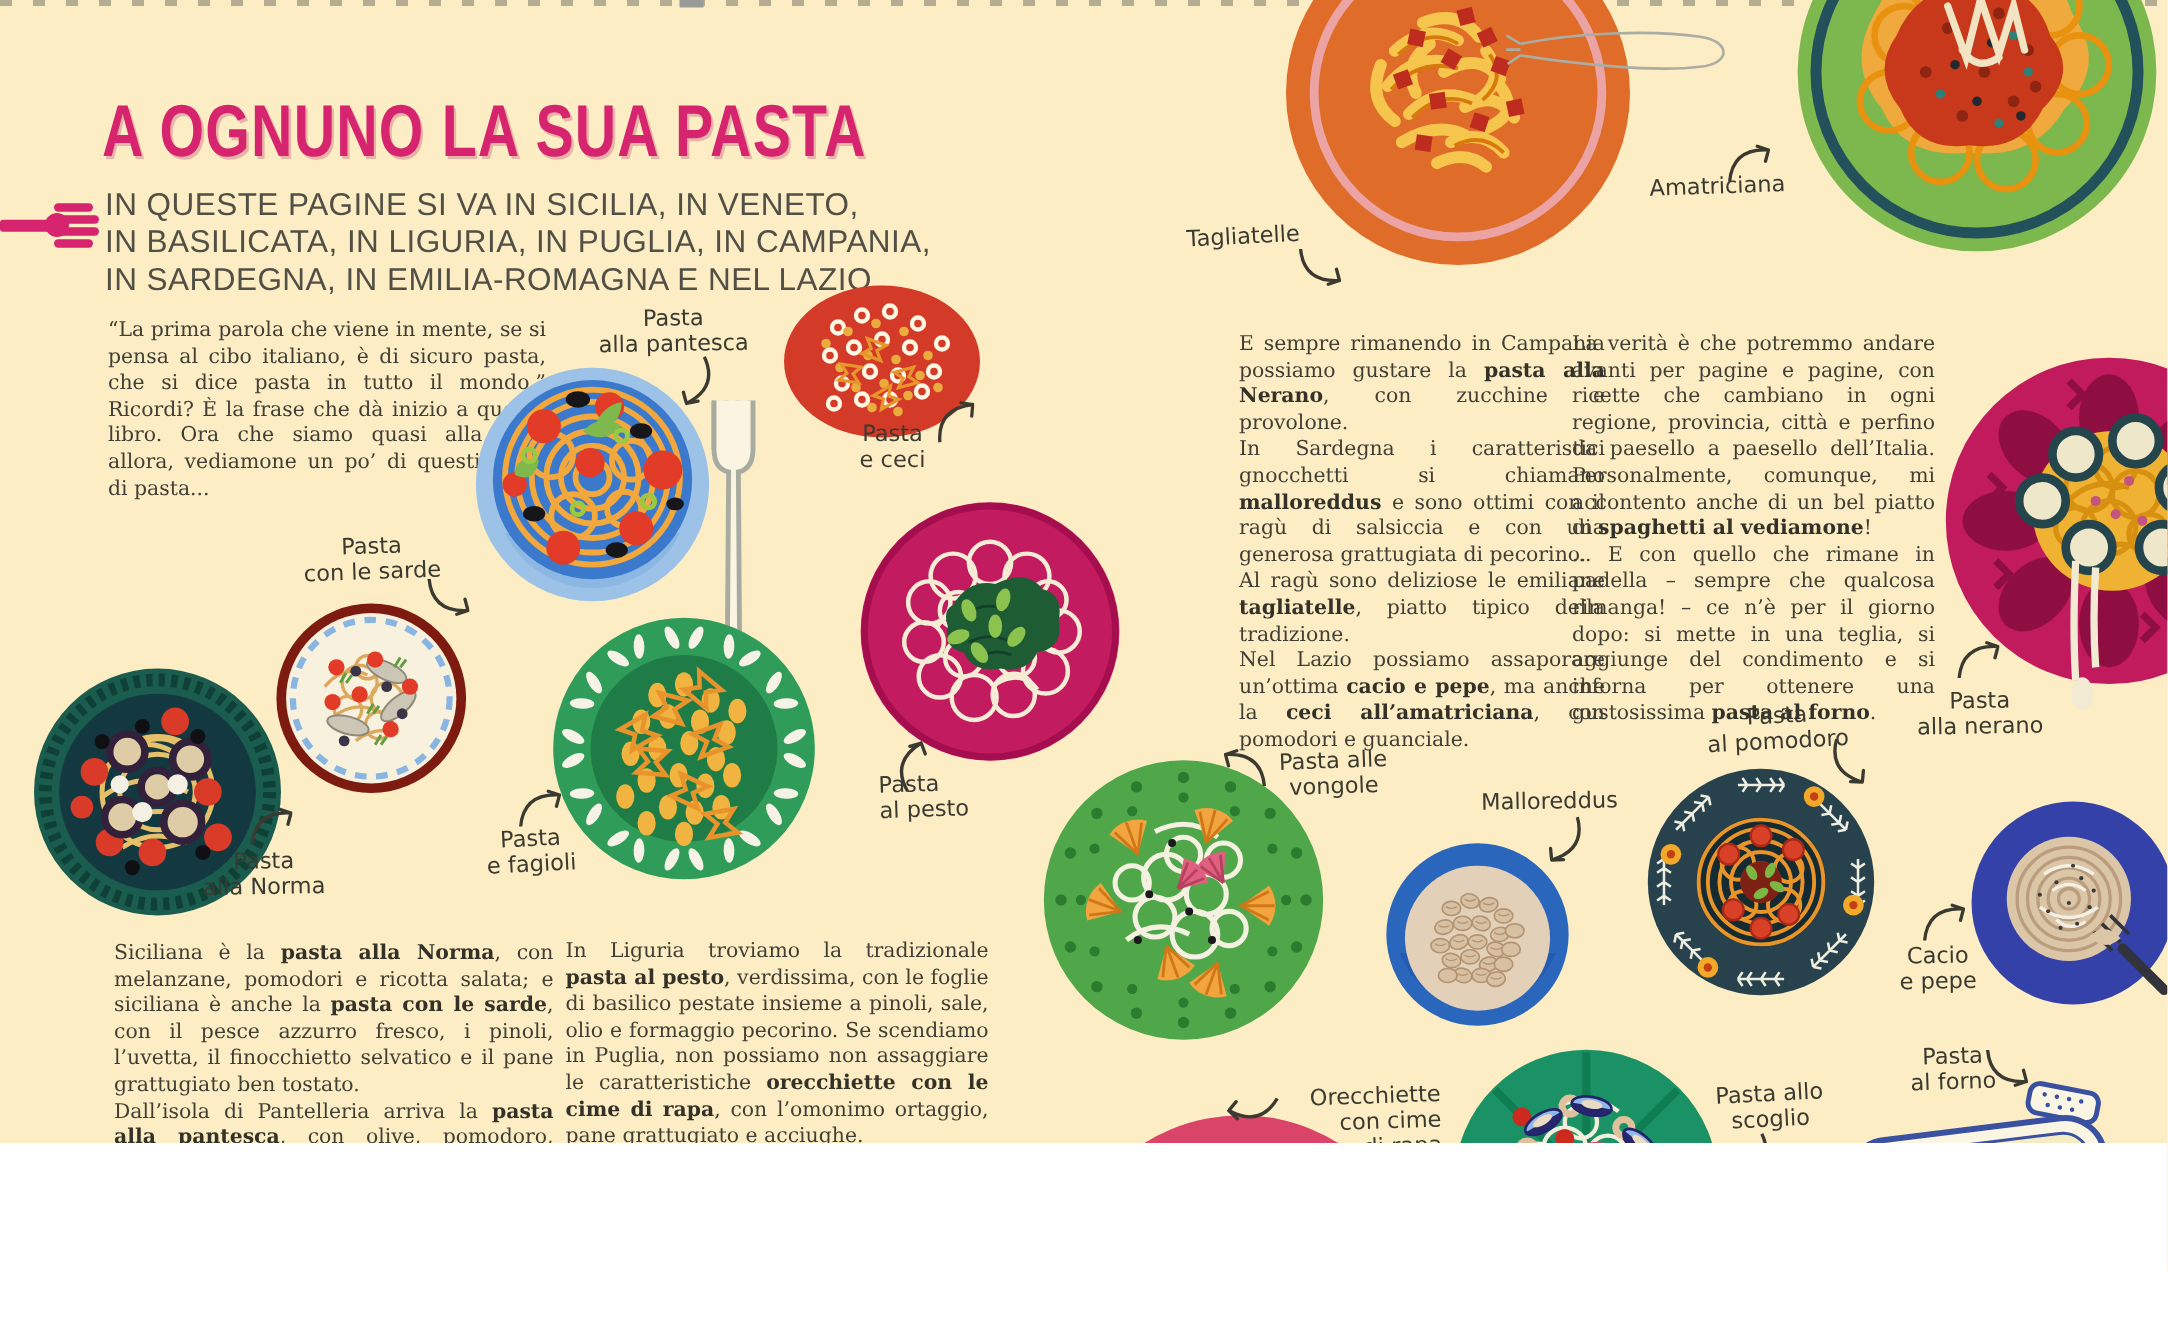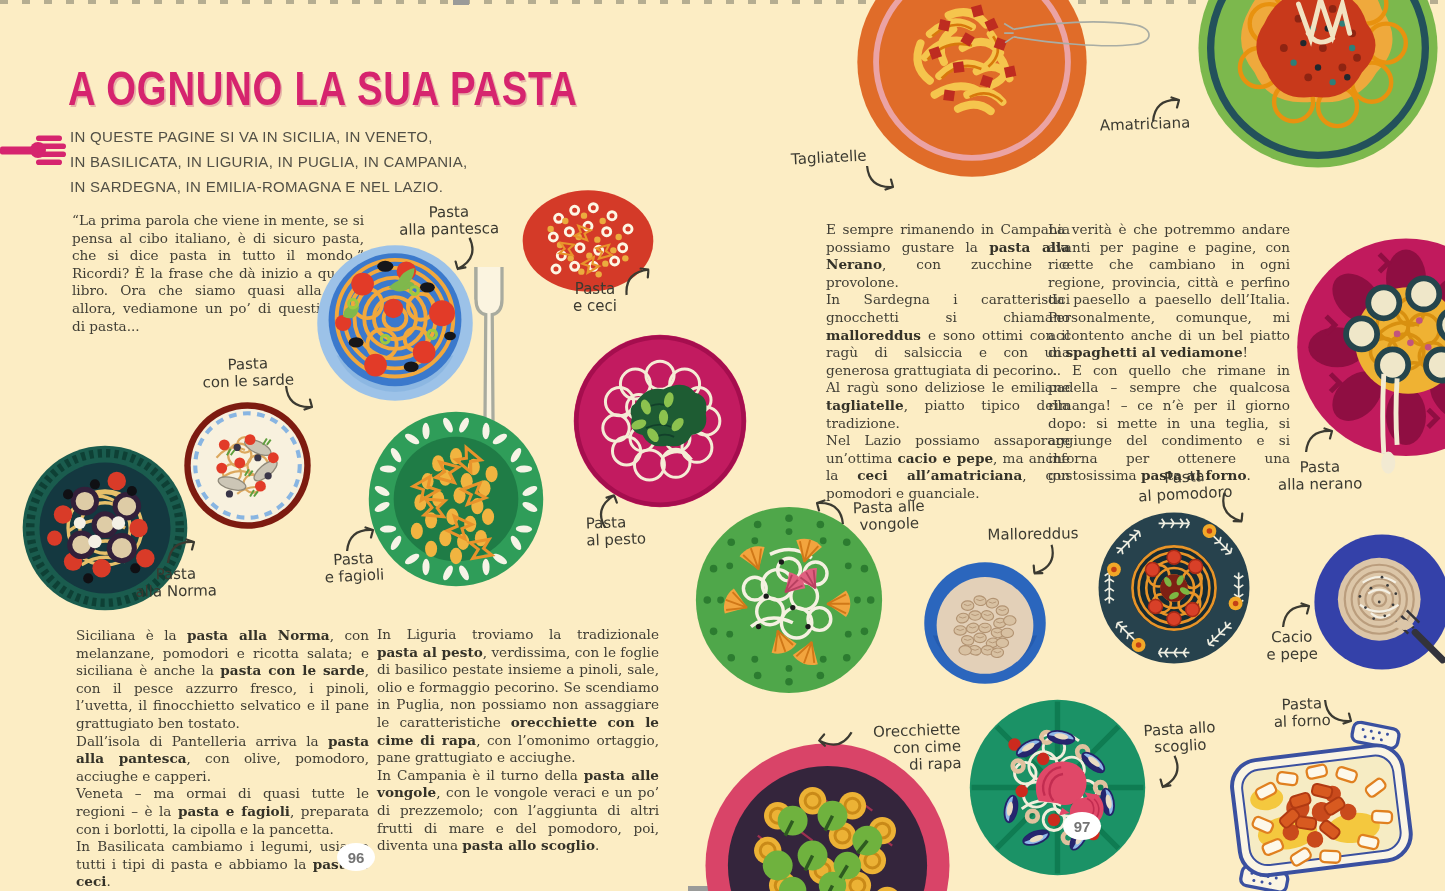--- a/index.html
+++ b/index.html
@@ -1,25 +1,25 @@
 <!DOCTYPE html>
 <html><head>
 <meta charset="utf-8">
 <style>
   html,body{margin:0;padding:0;}
-  .page{position:relative;width:1445px;height:891px;background:#FCEDC4;overflow:hidden;
+  .page{position:relative;width:1445px;height:762px;background:#FCEDC4;overflow:hidden;
         font-family:"DejaVu Serif",serif;color:#403E35;}
   .topedge{position:absolute;top:0;left:0;width:100%;height:4px;
         background:repeating-linear-gradient(90deg,#6E6E5E 0 8px,transparent 8px 22px);opacity:.5;}
   .graytab{position:absolute;background:#9A9B99;}
   .title{position:absolute;left:68px;top:60px;font-family:"Liberation Sans",sans-serif;
         font-weight:bold;font-size:49px;letter-spacing:1px;color:#D6246E;white-space:nowrap;
         transform:scaleX(.78);transform-origin:left top;text-shadow:2px 2px 0 rgba(168,16,84,.25);}
   .intro{position:absolute;left:70px;top:124px;font-family:"Liberation Sans",sans-serif;
-        font-size:15px;line-height:25px;color:#525046;letter-spacing:.3px;white-space:pre-line;}
+        font-size:21px;line-height:25px;color:#525046;letter-spacing:.3px;white-space:pre-line;}
   .body{position:absolute;font-size:13.6px;line-height:17.6px;text-align:justify;
         white-space:pre-line;color:#403E35;}
   .handl{position:absolute;font-family:"DejaVu Sans",sans-serif;font-size:15px;line-height:17px;
         color:#3B3A31;white-space:pre-line;text-align:center;}
   .arr{position:absolute;width:30px;height:27px;}
   .arr path{stroke:#3B3A31;stroke-width:2.2;fill:none;stroke-linecap:round;}
   .oval{position:absolute;width:38px;height:28px;background:#fff;border-radius:50%;
         display:flex;align-items:center;justify-content:center;
         font-family:"Liberation Sans",sans-serif;font-weight:bold;font-size:15px;color:#737373;}
   svg.plate{position:absolute;}

